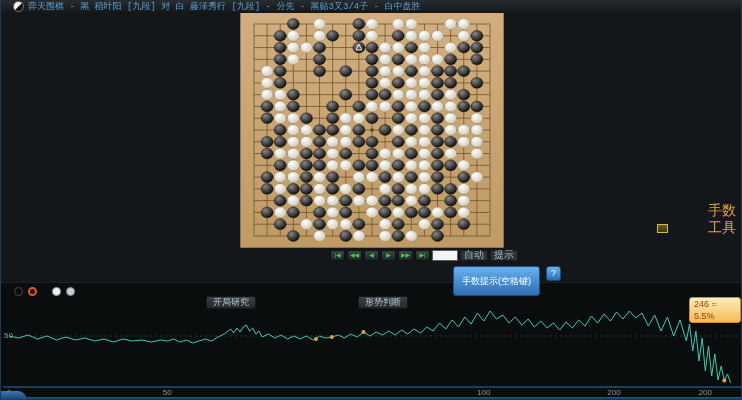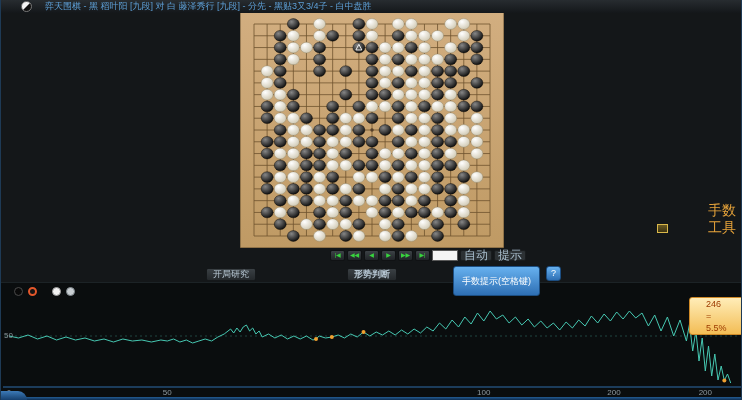--- a/index.html
+++ b/index.html
@@ -1,50 +1,50 @@
 <!DOCTYPE html>
 <html><head>
 <meta charset="utf-8">
 <style>
   html,body{margin:0;padding:0;background:#000;}
   .screen{position:relative;width:742px;height:400px;background:#141719;overflow:hidden;
           font-family:"Liberation Sans",sans-serif;border-left:1px solid #1e3a55;border-right:1px solid #1e3a55;box-sizing:border-box;}
   .titlebar{position:absolute;left:0;top:0;right:0;height:13px;background:linear-gradient(#272c30,#14171a);
-            display:flex;align-items:center;gap:13px;padding:0 20px;z-index:2;}
+            display:flex;align-items:center;gap:4px;padding:0 12px;z-index:2;font-family:Liberation Mono, monospace;}
   .app-icon{width:9px;height:9px;border-radius:50%;background:linear-gradient(135deg,#f5f5f5 48%,#111 52%);
             border:1px solid #777;flex:0 0 auto;}
   .title-text{color:#5d9fd6;font-size:9px;white-space:nowrap;}
   .board-svg{position:absolute;left:239px;top:12px;z-index:1;}
   .navrow{position:absolute;left:329px;top:250px;display:flex;align-items:center;gap:2px;z-index:2;}
   .nav-btn{width:15px;height:11px;background:linear-gradient(#3c4246,#212528);border:1px solid #101214;
            border-radius:2px;color:#38d43e;font-size:6px;line-height:9px;text-align:center;padding:0;cursor:pointer;}
   .move-box{width:22px;height:9px;border:1px solid #5a5a5a;background:#f4f4f4;font-size:8px;padding:0 1px;}
   .mini-btn{height:11px;background:#2c3134;border:1px solid #191c1e;border-radius:2px;color:#a7bccb;
-            font-size:12px;line-height:9px;padding:0 3px;cursor:pointer;}
+            font-size:10px;line-height:9px;padding:0 3px;cursor:pointer;font-family:Liberation Mono, monospace;}
   .gray-btn{position:absolute;height:13px;background:linear-gradient(#3a4044,#24282b);border:1px solid #15181a;
-            border-radius:2px;color:#b6c6d2;font-size:9px;line-height:11px;padding:0 6px;cursor:pointer;z-index:2;}
+            border-radius:2px;color:#b6c6d2;font-size:9px;line-height:11px;padding:0 6px;cursor:pointer;z-index:2;margin-top:28px;}
   .blue-btn{position:absolute;left:452px;top:266px;height:30px;background:linear-gradient(#67b1ef,#2e6fb4);
             border:1px solid #1c4e82;border-radius:3px;color:#fff;font-size:9px;line-height:13px;padding:0 8px;cursor:pointer;z-index:2;}
   .help-btn{position:absolute;left:545px;top:266px;width:15px;height:15px;background:linear-gradient(#67b1ef,#2e6fb4);
             border:1px solid #1c4e82;border-radius:3px;color:#fff;font-size:9px;line-height:13px;text-align:center;padding:0;cursor:pointer;z-index:2;}
   .side-badge{position:absolute;right:5px;color:#e6a33a;font-size:14px;display:flex;align-items:center;gap:2px;z-index:2;cursor:pointer;}
   .tool-icon{width:9px;height:7px;border:1px solid #d9b84a;background:linear-gradient(#6b5a22,#3c3312);display:inline-block;}
   .chart-area{position:absolute;left:0;top:282px;width:742px;height:118px;background:#0a0d0e;border-top:1px solid #1c2326;z-index:1;}
   .legend{position:absolute;left:13px;top:287px;display:flex;align-items:center;gap:5px;z-index:4;}
   .dot{width:9px;height:9px;border-radius:50%;box-sizing:border-box;cursor:pointer;}
   .dot-black{background:#0a0a0a;border:1px solid #4a4a4a;}
   .dot-black-sel{background:#141414;border:2px solid #e2572b;margin-right:10px;}
   .dot-white{background:#f2f2f2;border:1px solid #9a9a9a;}
   .dot-white2{background:#c8ced2;border:1px solid #7e868b;}
   #chart-svg{position:absolute;left:0;top:282px;z-index:2;}
   .y-label{position:absolute;left:3px;top:331px;color:#8d989e;font-size:8px;z-index:3;}
   .xticks{position:absolute;left:0;top:388px;width:742px;height:9px;z-index:3;}
   .xtick{position:absolute;color:#8d989e;font-size:8px;transform:translateX(-50%);}
   .tooltip{position:absolute;left:688px;top:297px;background:linear-gradient(#ffedb8,#f3bd55);border:1px solid #cf8a28;
-           border-radius:3px;color:#9c3a00;font-size:9px;padding:0 16px;line-height:12px;z-index:5;}
+           border-radius:3px;color:#9c3a00;font-size:9px;padding:0 4px;line-height:12px;z-index:5;}
   .bottom-edge{position:absolute;left:0;right:0;bottom:0;height:3px;background:linear-gradient(#235c94,#0e2c4e);z-index:5;}
   .corner{position:absolute;left:0;bottom:0;width:26px;height:9px;background:linear-gradient(#3c7ab8,#16406e);
           border-top-right-radius:9px;z-index:6;}
 </style>
 </head>
 <body>
 
 <div class="screen">
 
   <div class="titlebar">
@@ -368,21 +368,21 @@
     <button class="nav-btn">◀</button>
     <button class="nav-btn">▶</button>
     <button class="nav-btn">▶▶</button>
     <button class="nav-btn">▶|</button>
     <input class="move-box" value="" style="">
     <button class="mini-btn">自动</button>
     <button class="mini-btn">提示</button>
   </div>
 
   <button class="gray-btn" style="left:205px;top:268px;">开局研究</button>
-  <button class="gray-btn" style="left:346px;top:268px;font-weight:bold;">形势判断</button>
+  <button class="gray-btn" style="left:357px;top:268px;">形势判断</button>
   <button class="blue-btn">手数提示(空格键)</button>
   <button class="help-btn">?</button>
 
   <div class="side-badge" style="top:202px;">
     <span>手数</span>
   </div>
   <div class="side-badge" style="top:219px;gap:40px;">
     <span class="tool-icon"></span>
     <span>工具</span>
   </div>

